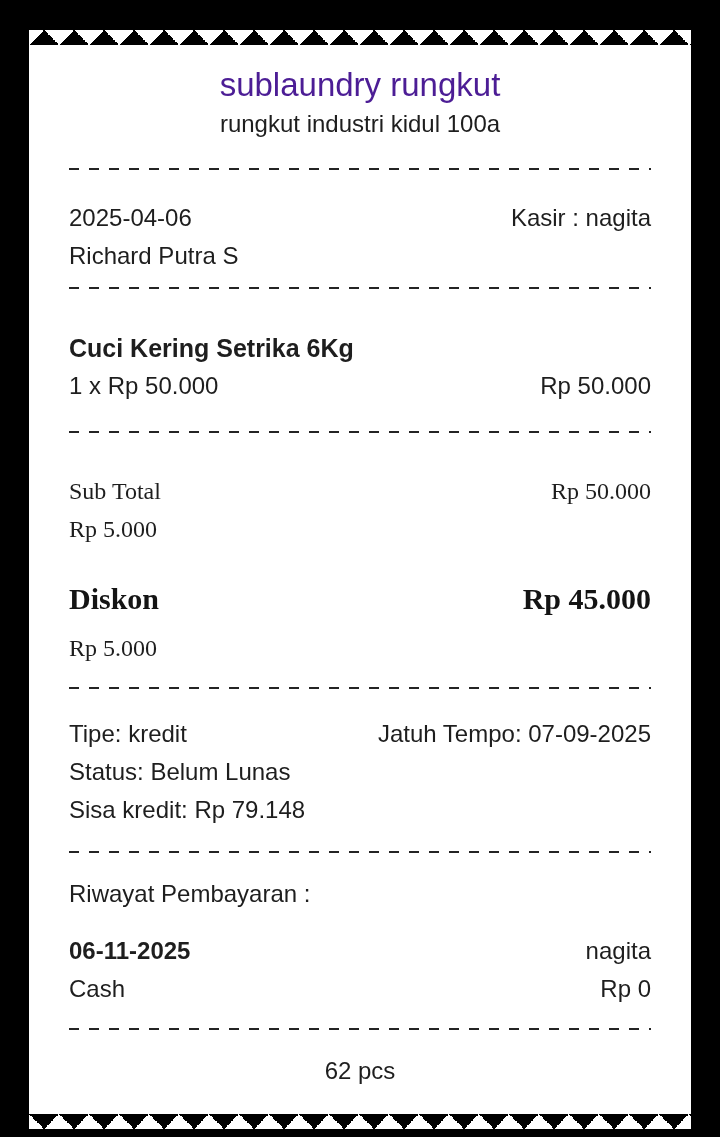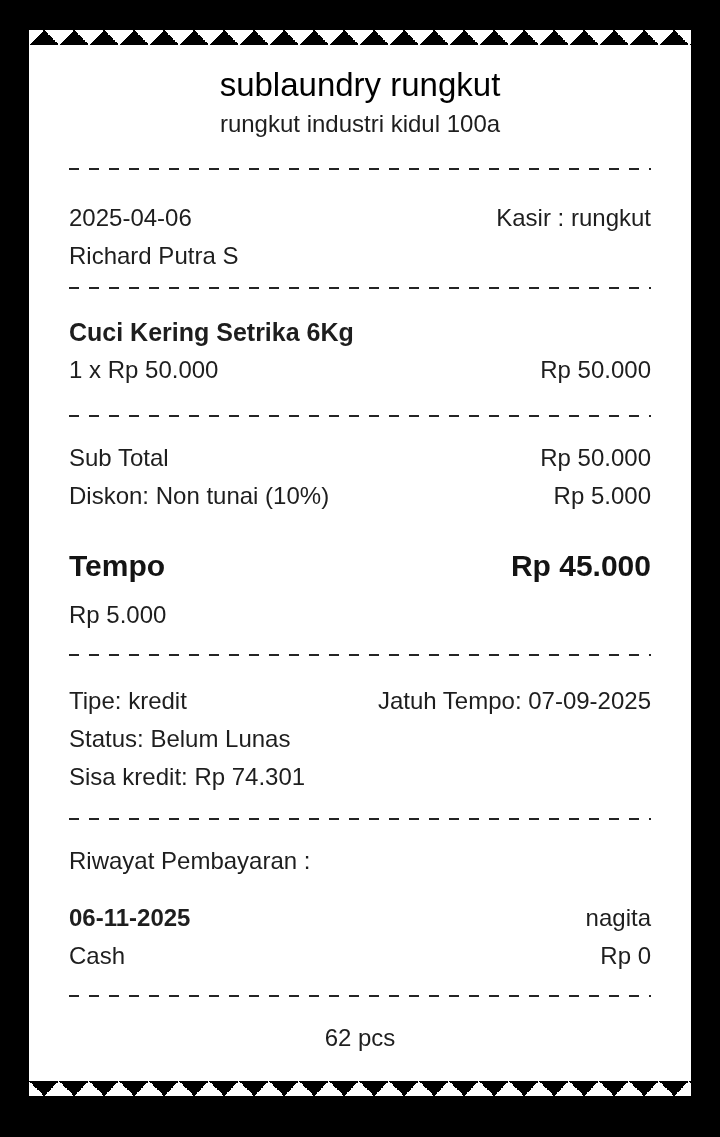--- a/index.html
+++ b/index.html
@@ -31,21 +31,21 @@
     padding: 18px 40px 24px 40px;
     color: #1e1e1e;
     font-size: 24px;
     line-height: 38px;
   }
   .store-name {
     text-align: center;
     font-size: 33px;
     line-height: 44px;
     font-weight: 400;
-    color: #000000;
+    color: #4c1d95;
   }
   .store-address {
     text-align: center;
     font-size: 24px;
     line-height: 34px;
   }
   .sep {
     height: 2px;
     background: repeating-linear-gradient(90deg, #242424 0 10px, rgba(0,0,0,0) 10px 20px);
   }
@@ -54,23 +54,23 @@
   .sep-3 { margin-top: 26px; }
   .sep-4 { margin-top: 20px; }
   .sep-5 { margin-top: 22px; }
   .sep-6 { margin-top: 20px; }
   .row {
     display: flex;
     justify-content: space-between;
     align-items: baseline;
   }
   .meta-block { margin-top: 29px; }
-  .item-block { margin-top: 24px; }
+  .item-block { margin-top: 40px; }
   .item-name { font-weight: 700; font-size: 25px; }
-  .summary-block { margin-top: 22px; }
+  .summary-block { margin-top: 39px; font-family: Liberation Serif, serif; }
   .total-row {
     margin-top: 29px;
     font-size: 30px;
     line-height: 44px;
     font-weight: 700;
     color: #141414;
   }
   .savings-row { margin-top: 8px; }
   .credit-block { margin-top: 26px; }
   .history-title { margin-top: 22px; }
@@ -90,21 +90,21 @@
     <div class="body">
 
       <div class="store-name">sublaundry rungkut</div>
       <div class="store-address">rungkut industri kidul 100a</div>
 
       <div class="sep sep-1"></div>
 
       <div class="meta-block">
         <div class="row">
           <span>2025-04-06</span>
-          <span>Kasir : rungkut</span>
+          <span>Kasir : nagita</span>
         </div>
         <div class="row">
           <span>Richard Putra S</span>
         </div>
       </div>
 
       <div class="sep sep-2"></div>
 
       <div class="item-block">
         <div class="item-name">Cuci Kering Setrika 6Kg</div>
@@ -115,41 +115,40 @@
       </div>
 
       <div class="sep sep-3"></div>
 
       <div class="summary-block">
         <div class="row">
           <span>Sub Total</span>
           <span>Rp 50.000</span>
         </div>
         <div class="row">
-          <span>Diskon: Non tunai (10%)</span>
           <span>Rp 5.000</span>
         </div>
         <div class="row total-row">
-          <span>Tempo</span>
+          <span>Diskon</span>
           <span>Rp 45.000</span>
         </div>
         <div class="row savings-row">
           <span>Rp 5.000</span>
         </div>
       </div>
 
       <div class="sep sep-4"></div>
 
       <div class="credit-block">
         <div class="row">
           <span>Tipe: kredit</span>
           <span>Jatuh Tempo: 07-09-2025</span>
         </div>
         <div>Status: Belum Lunas</div>
-        <div>Sisa kredit: Rp 74.301</div>
+        <div>Sisa kredit: Rp 79.148</div>
       </div>
 
       <div class="sep sep-5"></div>
 
       <div class="history-title">Riwayat Pembayaran :</div>
 
       <div class="history-entry">
         <div class="row">
           <span class="entry-date">06-11-2025</span>
           <span>nagita</span>

